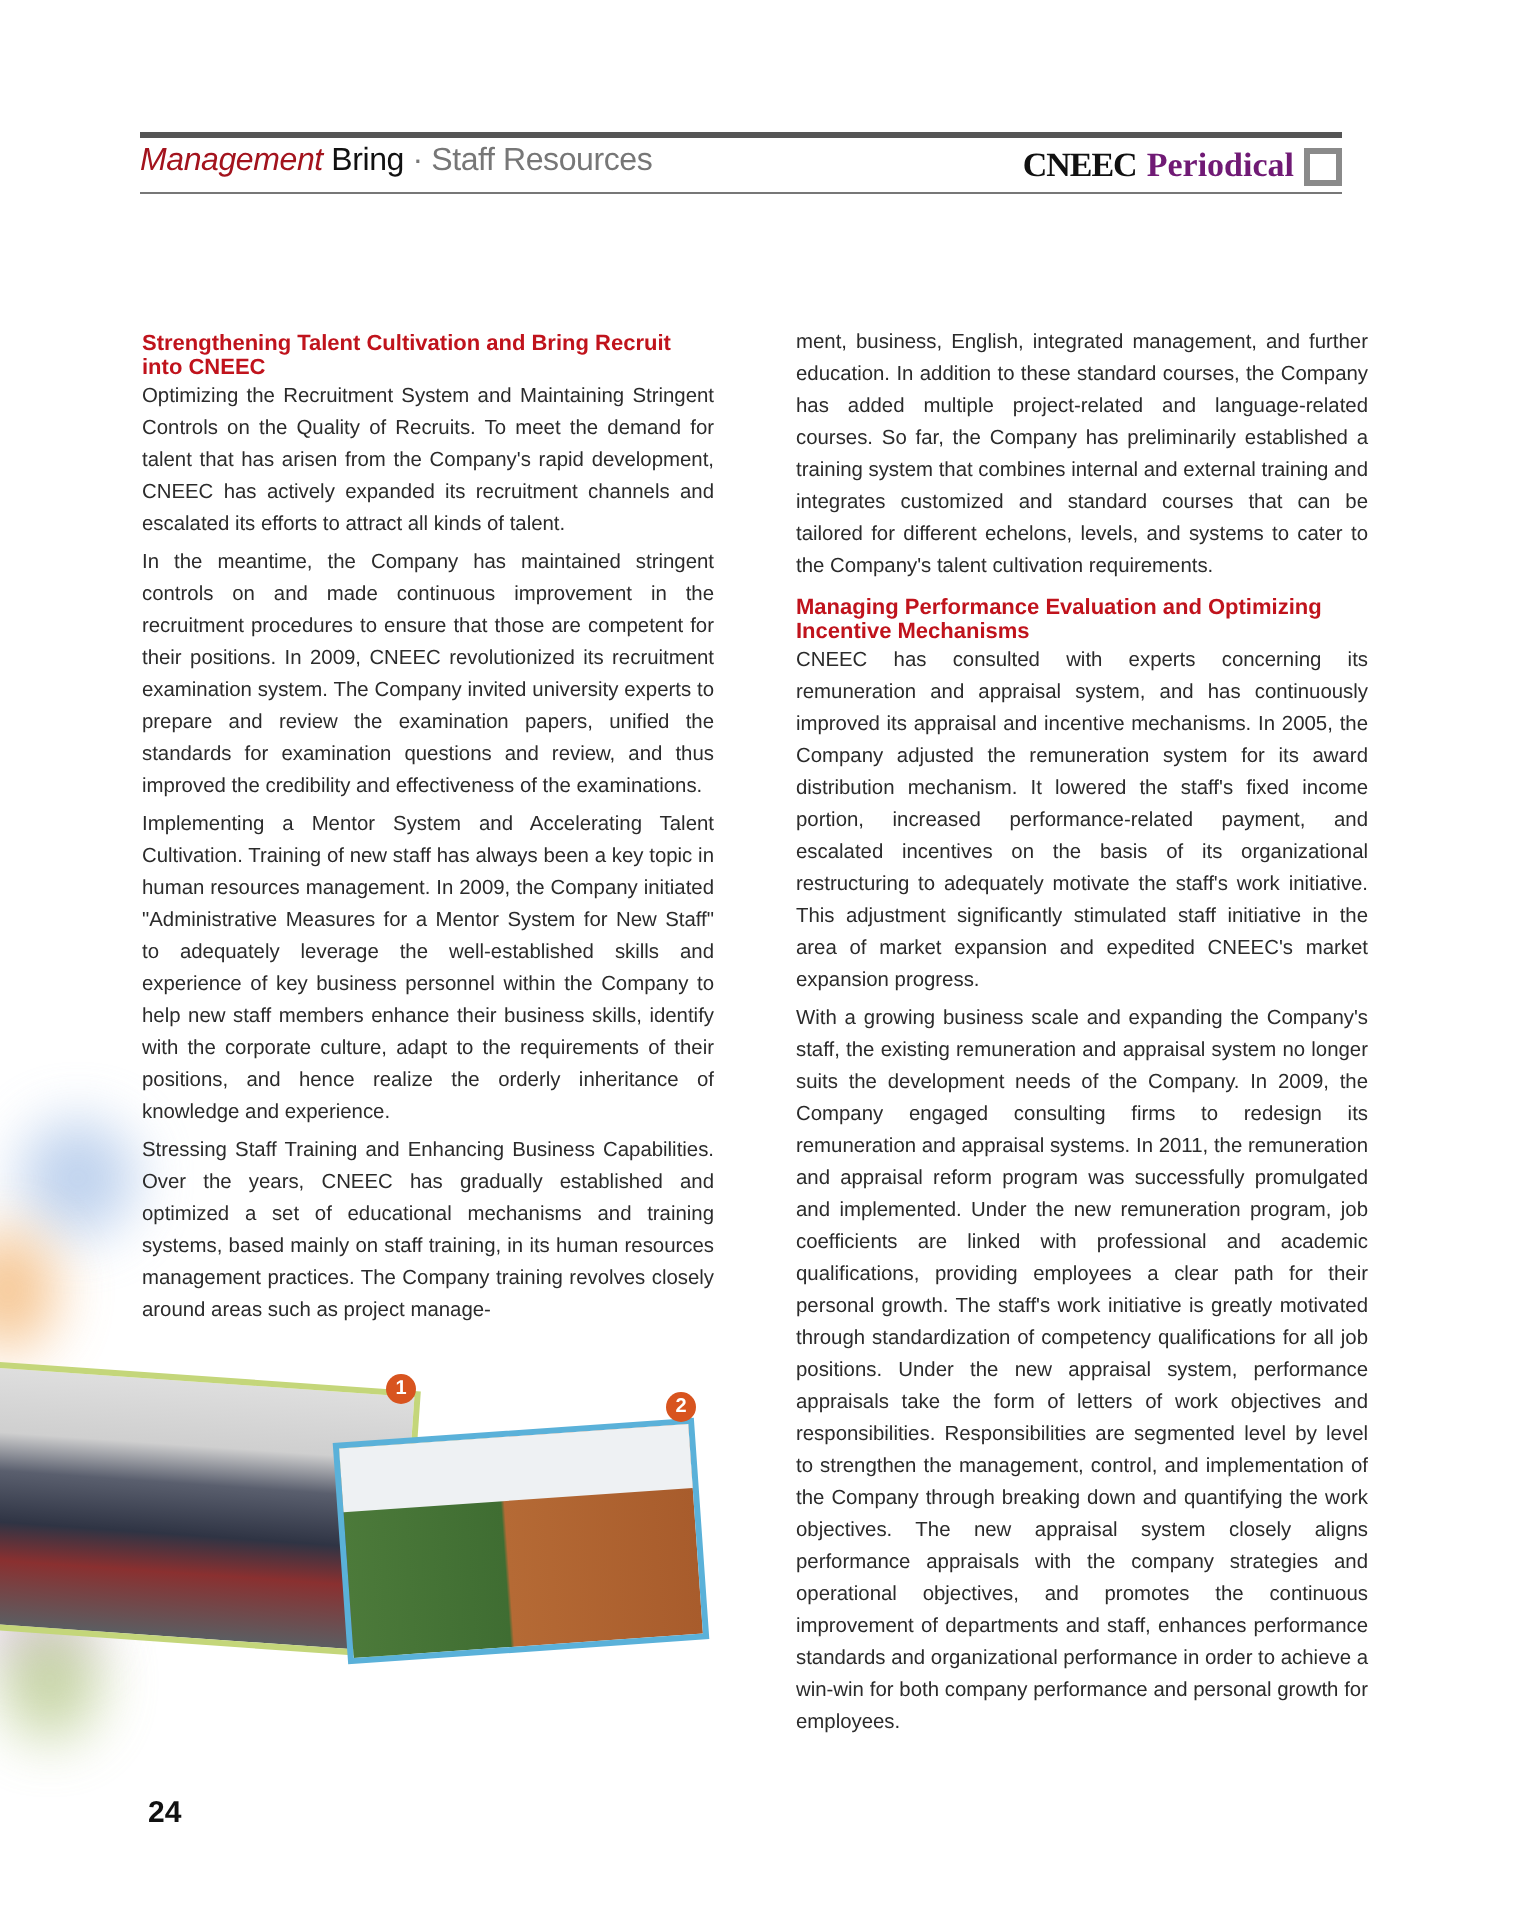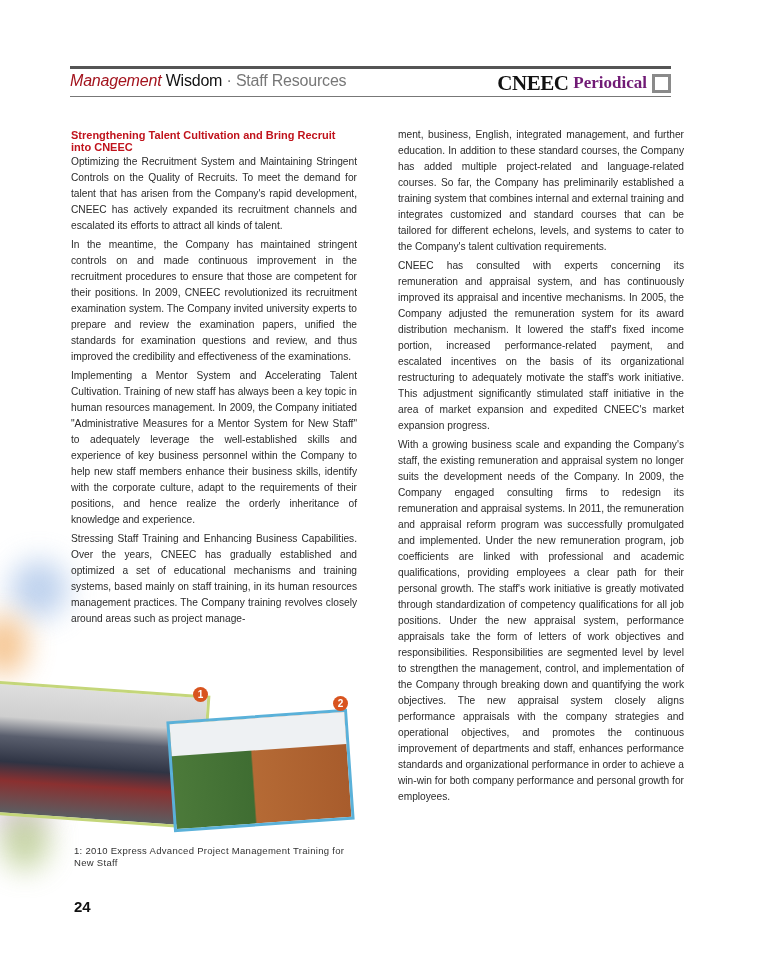--- a/index.html
+++ b/index.html
@@ -7,24 +7,24 @@
          font-family:"Liberation Sans", sans-serif; color:#2a2a2a; }
   .blob { position:absolute; border-radius:50%; filter:blur(14px); opacity:.75; }
   .header-rule-top { position:absolute; left:70px; top:66px; width:601px; height:3px; background:#555; }
   .header-rule-bot { position:absolute; left:70px; top:96px; width:601px; height:1px; background:#777; }
   .header { position:absolute; left:70px; top:72px; width:601px; height:22px; }
   .h-left { position:absolute; left:0; top:0; font-size:16px; letter-spacing:-0.2px; }
   .h-red { color:#a3131d;font-style:italic; }
   .h-black { color:#111; }
   .h-gray { color:#777; }
   .h-right { position:absolute; right:0; top:0; height:22px; display:flex; align-items:center; gap:5px; }
-  .brand { font-family:"Liberation Serif", serif; font-size:21px; font-weight:bold; color:#111; letter-spacing:-0.5px; }
+  .brand { font-family:"Liberation Serif", serif; font-size:17px; font-weight:bold; color:#111; letter-spacing:-0.5px; }
   .brand-sub { font-family:"Liberation Serif", serif; font-size:17px; font-weight:bold; color:#701a75; }
   .sq { width:13px; height:13px; border:3px solid #8a8a8a; background:#fff; }
-  .col { position:absolute; font-size:10.2px; line-height:16px; text-align:justify; color:#2b2b2b; }
+  .col { position:absolute; font-size:10.2px; line-height:16px; text-align:justify; color:#2b2b2b;margin-top:37px; }
   .col p { margin:0 0 3px 0; }
   .col-left { left:71px; top:129px; width:286px; }
   .col-right { left:398px; top:127px; width:286px; }
   .sec-title { color:#c0131c; font-weight:bold; font-size:11px; line-height:12px; margin:0 0 1px 0; text-align:left; }
   .photos { position:absolute; left:0; top:680px; width:380px; height:180px; }
   .photo1 { position:absolute; left:-10px; top:8px; width:210px; height:128px;
             border:3px solid #c4d67a; transform:rotate(4deg);
             background:linear-gradient(180deg,#dedede 0%,#cfcfcf 25%,#5a5f6e 40%,#2f3444 60%,#8a3030 75%,#5b5e62 100%); }
   .photo2 { position:absolute; left:170px; top:35px; width:175px; height:105px;
             border:3px solid #5ab1d9; transform:rotate(-4deg);
@@ -41,50 +41,50 @@
 
 <div class="blob" style="left:10px;top:560px;width:58px;height:58px;background:#a9c3e8;"></div>
 <div class="blob" style="left:-20px;top:615px;width:48px;height:60px;background:#f3b470;"></div>
 <div class="blob" style="left:-10px;top:800px;width:60px;height:30px;background:#d7b6e6;"></div>
 <div class="blob" style="left:0px;top:810px;width:50px;height:60px;background:#b6c98a;"></div>
 
 <div class="header-rule-top"></div>
 <div class="header">
   <div class="h-left">
     <span class="h-red">Management</span>
-    <span class="h-black">Wisdom</span><span class="h-gray"> · </span><span class="h-gray">Staff Resources</span>
+    <span class="h-black">Bring</span><span class="h-gray"> · </span><span class="h-gray">Staff Resources</span>
   </div>
   <div class="h-right">
     <span class="brand">CNEEC</span>
     <span class="brand-sub">Periodical</span>
     <span class="sq"></span>
   </div>
 </div>
 <div class="header-rule-bot"></div>
 
 <div class="col col-left">
   <div class="sec-title">Strengthening Talent Cultivation and Bring Recruit into CNEEC</div>
   <p>Optimizing the Recruitment System and Maintaining Stringent Controls on the Quality of Recruits. To meet the demand for talent that has arisen from the Company's rapid development, CNEEC has actively expanded its recruitment channels and escalated its efforts to attract all kinds of talent.</p>
   <p>In the meantime, the Company has maintained stringent controls on and made continuous improvement in the recruitment procedures to ensure that those are competent for their positions. In 2009, CNEEC revolutionized its recruitment examination system. The Company invited university experts to prepare and review the examination papers, unified the standards for examination questions and review, and thus improved the credibility and effectiveness of the examinations.</p>
   <p>Implementing a Mentor System and Accelerating Talent Cultivation. Training of new staff has always been a key topic in human resources management. In 2009, the Company initiated "Administrative Measures for a Mentor System for New Staff" to adequately leverage the well-established skills and experience of key business personnel within the Company to help new staff members enhance their business skills, identify with the corporate culture, adapt to the requirements of their positions, and hence realize the orderly inheritance of knowledge and experience.</p>
   <p>Stressing Staff Training and Enhancing Business Capabilities. Over the years, CNEEC has gradually established and optimized a set of educational mechanisms and training systems, based mainly on staff training, in its human resources management practices. The Company training revolves closely around areas such as project manage-</p>
 </div>
 
 <div class="col col-right">
   <p>ment, business, English, integrated management, and further education. In addition to these standard courses, the Company has added multiple project-related and language-related courses. So far, the Company has preliminarily established a training system that combines internal and external training and integrates customized and standard courses that can be tailored for different echelons, levels, and systems to cater to the Company's talent cultivation requirements.</p>
+  <div class="sec-title" style="margin-top:6px;">Managing Performance Evaluation and Optimizing Incentive Mechanisms</div>
   <p>CNEEC has consulted with experts concerning its remuneration and appraisal system, and has continuously improved its appraisal and incentive mechanisms. In 2005, the Company adjusted the remuneration system for its award distribution mechanism. It lowered the staff's fixed income portion, increased performance-related payment, and escalated incentives on the basis of its organizational restructuring to adequately motivate the staff's work initiative. This adjustment significantly stimulated staff initiative in the area of market expansion and expedited CNEEC's market expansion progress.</p>
   <p>With a growing business scale and expanding the Company's staff, the existing remuneration and appraisal system no longer suits the development needs of the Company. In 2009, the Company engaged consulting firms to redesign its remuneration and appraisal systems. In 2011, the remuneration and appraisal reform program was successfully promulgated and implemented. Under the new remuneration program, job coefficients are linked with professional and academic qualifications, providing employees a clear path for their personal growth. The staff's work initiative is greatly motivated through standardization of competency qualifications for all job positions. Under the new appraisal system, performance appraisals take the form of letters of work objectives and responsibilities. Responsibilities are segmented level by level to strengthen the management, control, and implementation of the Company through breaking down and quantifying the work objectives. The new appraisal system closely aligns performance appraisals with the company strategies and operational objectives, and promotes the continuous improvement of departments and staff, enhances performance standards and organizational performance in order to achieve a win-win for both company performance and personal growth for employees.</p>
 </div>
 
 <div class="photos">
   <div class="photo1"></div>
   <div class="badge" style="left:193px;top:7px;">1</div>
   <div class="photo2">
       <div class="sky"></div>
     </div>
   <div class="badge" style="left:333px;top:16px;">2</div>
 </div>
 
 <div class="caption">
-  <div>1: 2010 Express Advanced Project Management Training for New Staff</div>
 </div>
 
 <div class="page-num">24</div>
 
 </body></html>

